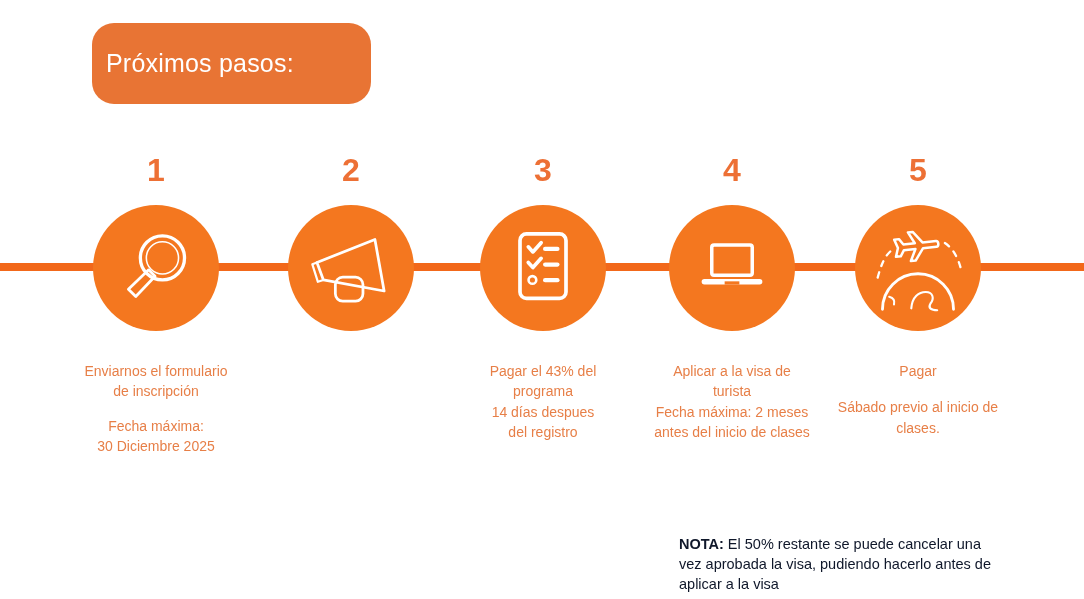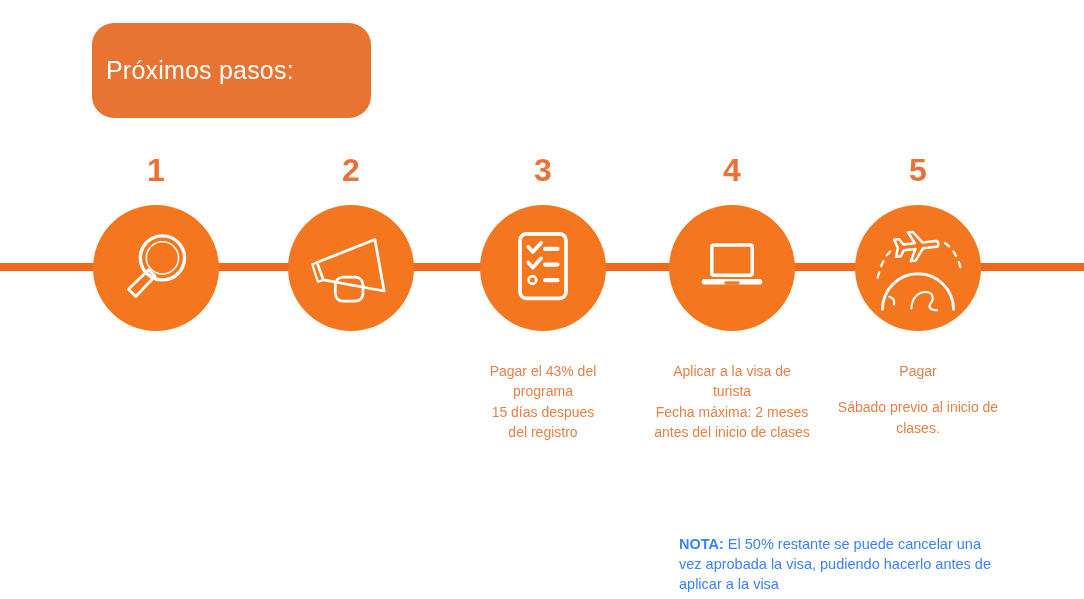--- a/index.html
+++ b/index.html
@@ -3,21 +3,21 @@
 <meta charset="utf-8">
 <style>
   html,body { margin:0; padding:0; background:#ffffff; }
   .canvas {
     position:relative; width:1084px; height:599px; background:#ffffff;
     overflow:hidden; font-family:"Liberation Sans", sans-serif;
   }
 
   
   .title-box {
-    position:absolute; left:92px; top:23px; width:279px; height:95px;
+    position:absolute; left:92px; top:23px; width:279px; height:81px;
     background:#E87434; border-radius:22px;
     display:flex; align-items:center; box-sizing:border-box; padding-left:14px;
   }
   .title-box .title-text {
     color:#ffffff; font-size:25px; letter-spacing:0.2px;
   }
 
   
   .timeline-line {
     position:absolute; left:0; top:263px; width:1084px; height:8px;
@@ -50,21 +50,21 @@
   .step-text p { margin:0; white-space:pre-line; }
   .psmall { font-size:12.5px; margin-top:1px; }
   .psmall:empty { display:none; }
   .p2 { margin-top:30px; }
   .step-1 .p2, .step-2 .p2 { margin-top:14px; }
   .step-5 .p2 { margin-top:16px; }
 
   
   .note {
     position:absolute; left:679px; top:514px; width:365px;
-    color:#3b82f6; font-size:14.5px; line-height:1.38;
+    color:#0f172a; font-size:14.5px; line-height:1.38;
     white-space:pre-line; text-align:left;
   }
   .note-label { font-weight:bold; }
 
   
   .icon-stroke { stroke:#ffffff; fill:none; stroke-linecap:round; stroke-linejoin:round; }
 </style>
 </head>
 <body>
 
@@ -77,20 +77,27 @@
   <div class="timeline-line"></div>
 
   <div class="step step-1">
     <div class="step-number">1</div>
     <div class="step-circle">
       <svg width="92" height="92" viewBox="0 0 100 100">
         <path class="icon-stroke" d="M42,52 L49,59 L28,81 L20,73 Z" fill="#F4771F" stroke-width="3"></path>
         <circle class="icon-stroke" cx="57" cy="39" r="24" stroke-width="3.6"></circle>
         <circle class="icon-stroke" cx="57" cy="39" r="17.5" stroke-width="1.7"></circle>
       </svg>
+    </div>
+    <div class="step-text">
+      <p class="p1">Enviarnos el formulario
+de inscripción</p>
+
+      <p class="p2">Fecha máxima:
+30 Diciembre 2025</p>
     </div>
   </div>
 
   <div class="step step-2">
     <div class="step-number">2</div>
     <div class="step-circle">
       <svg width="92" height="92" viewBox="0 0 100 100">
         <rect class="icon-stroke" x="33" y="60" width="30" height="26" rx="8" stroke-width="3"></rect>
         <path class="icon-stroke" d="M13,44 L76,19 L86,75 L20,63 Z" fill="#F4771F" stroke-width="3"></path>
         <path class="icon-stroke" d="M13,44 L8,46 L14,65 L20,63" stroke-width="2.4"></path>
@@ -108,21 +115,21 @@
         <circle class="icon-stroke" cx="38.5" cy="63" r="4.2" stroke-width="2.8"></circle>
         <rect x="50" y="27" width="18" height="4.6" rx="2.3" fill="#ffffff"></rect>
         <rect x="50" y="44" width="18" height="4.6" rx="2.3" fill="#ffffff"></rect>
         <rect x="50" y="61" width="18" height="4.6" rx="2.3" fill="#ffffff"></rect>
       </svg>
     </div>
     <div class="step-text">
       <p class="p1">Pagar el 43% del
 programa</p>
 
-      <p class="p2">15 días despues
+      <p class="p2">14 días despues
 del registro</p>
     </div>
   </div>
 
   <div class="step step-4">
     <div class="step-number">4</div>
     <div class="step-circle">
       <svg width="92" height="92" viewBox="0 0 100 100">
         <rect class="icon-stroke" x="28" y="25" width="44" height="33" rx="2.5" stroke-width="3.8"></rect>
         <rect x="17" y="62" width="66" height="6" rx="3" fill="#ffffff"></rect>

